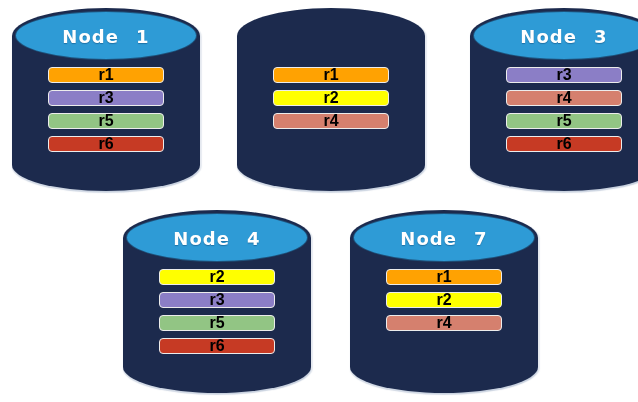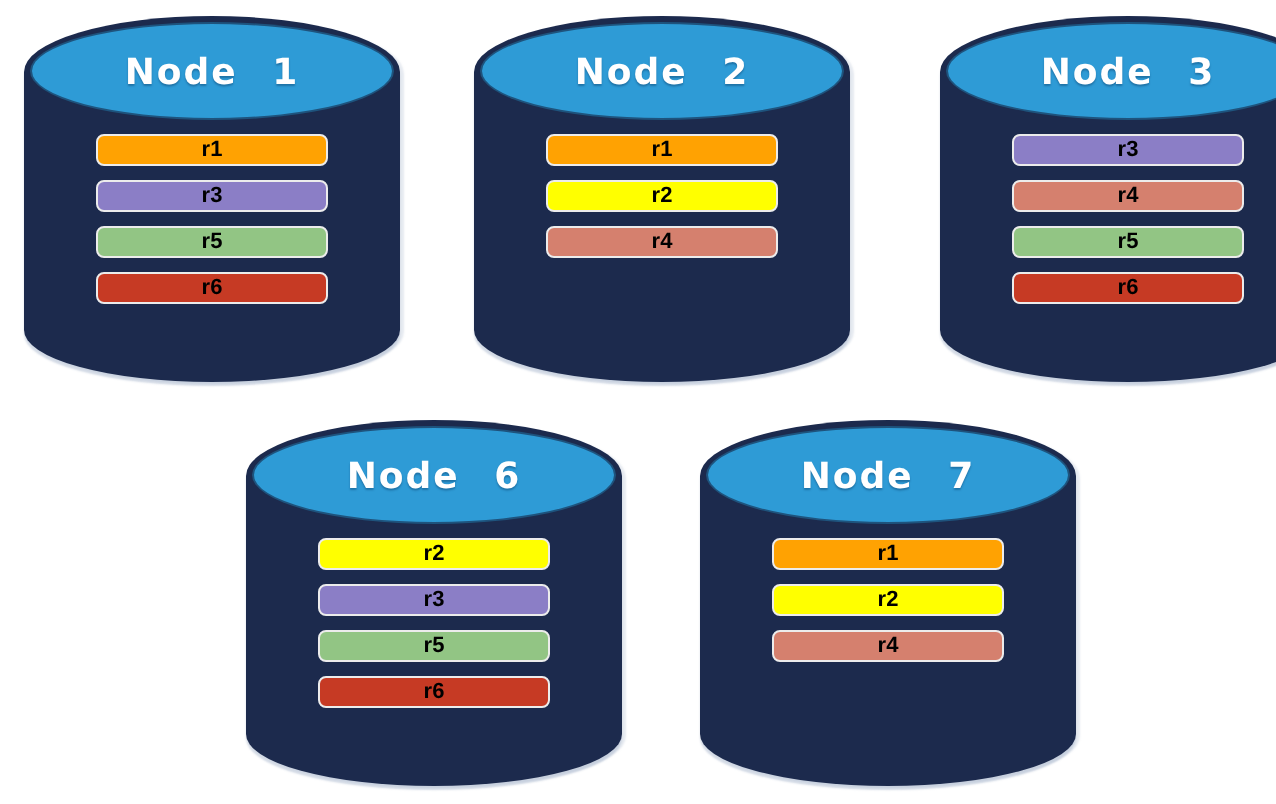--- a/index.html
+++ b/index.html
@@ -53,21 +53,21 @@
     gap: 7px;
   }
   .bar {
     width: 114px;
     height: 14px;
     border: 1px solid #ECECEC;
     border-radius: 4px;
     color: var(--barLabel, #000000);
     font-family: "Liberation Sans", sans-serif;
     font-weight: bold;
-    font-size: 11px;
+    font-size: 16px;
     line-height: 14px;
     text-align: center;
   }
 </style>
 </head>
 <body>
 
 <div class="canvas">
 
 <div class="cylinder" style="left: 12px; top: 8px;">
@@ -75,43 +75,40 @@
       <span class="node-label">Node 1</span>
     </div>
     <div class="bars">
         <div class="bar" style="background: rgb(255, 162, 2);">r1</div>
         <div class="bar" style="background: rgb(139, 126, 198);">r3</div>
         <div class="bar" style="background: rgb(146, 197, 132);">r5</div>
         <div class="bar" style="background: rgb(198, 58, 36);">r6</div>
       </div>
   </div>
     <div class="cylinder" style="left: 237px; top: 8px;">
-    <div class="cyl-top">
-      <span class="node-label">Node 2</span>
-    </div>
     <div class="bars">
         <div class="bar" style="background: rgb(255, 162, 2);">r1</div>
         <div class="bar" style="background: rgb(255, 255, 0);">r2</div>
         <div class="bar" style="background: rgb(213, 128, 110);">r4</div>
       </div>
   </div>
     <div class="cylinder" style="left: 446px; top: 8px; margin-left: 24px;">
     <div class="cyl-top">
       <span class="node-label">Node 3</span>
     </div>
     <div class="bars">
         <div class="bar" style="background: rgb(139, 126, 198);">r3</div>
         <div class="bar" style="background: rgb(213, 128, 110);">r4</div>
         <div class="bar" style="background: rgb(146, 197, 132);">r5</div>
         <div class="bar" style="background: rgb(198, 58, 36);">r6</div>
       </div>
   </div>
     <div class="cylinder" style="left: 123px; top: 210px;">
     <div class="cyl-top">
-      <span class="node-label">Node 6</span>
+      <span class="node-label">Node 4</span>
     </div>
     <div class="bars">
         <div class="bar" style="background: rgb(255, 255, 0);">r2</div>
         <div class="bar" style="background: rgb(139, 126, 198);">r3</div>
         <div class="bar" style="background: rgb(146, 197, 132);">r5</div>
         <div class="bar" style="background: rgb(198, 58, 36);">r6</div>
       </div>
   </div>
     <div class="cylinder" style="left: 350px; top: 210px;">
     <div class="cyl-top">

